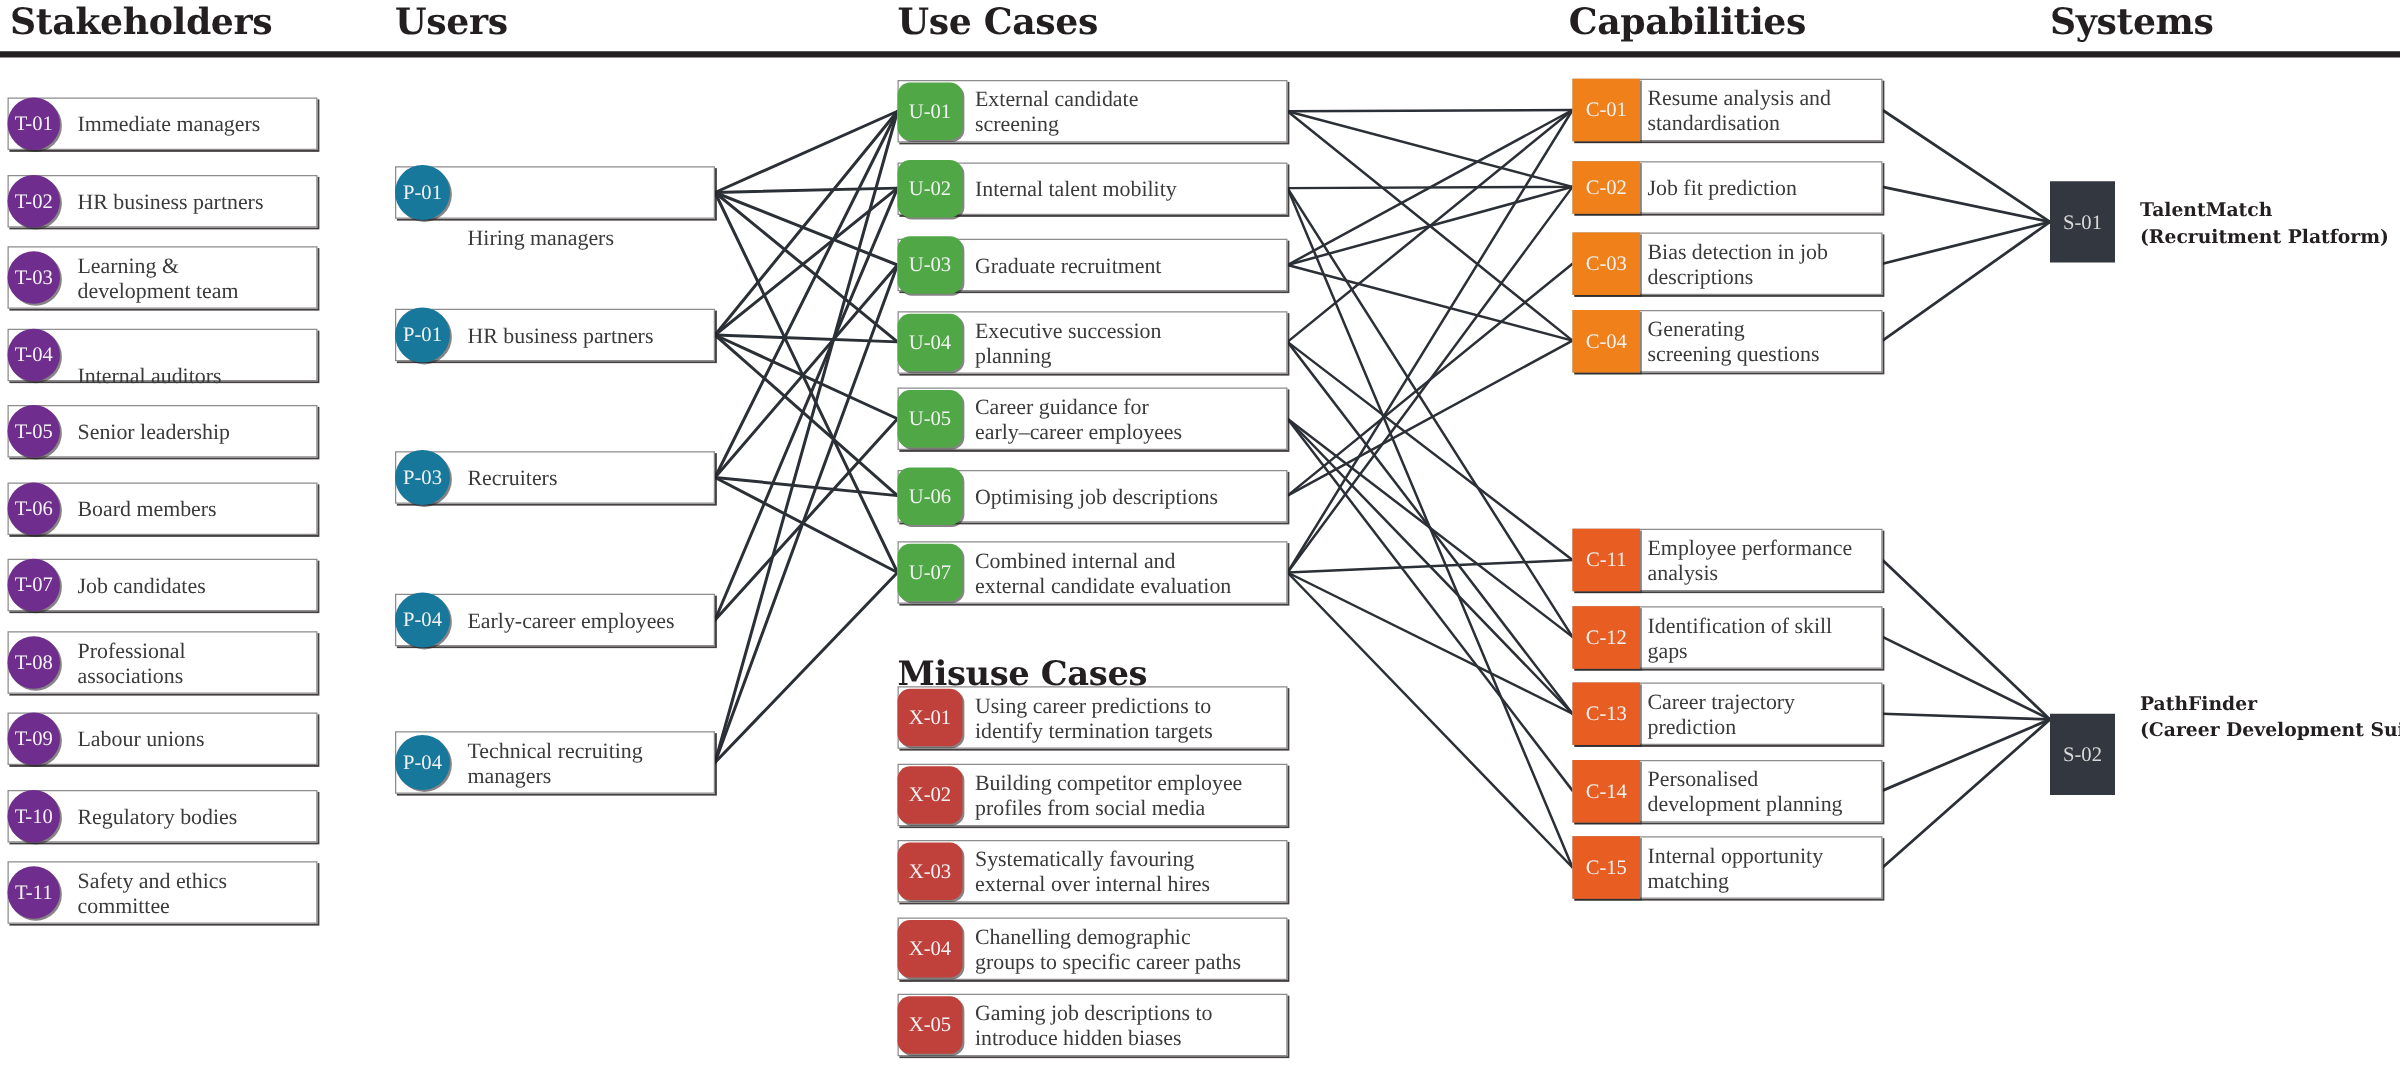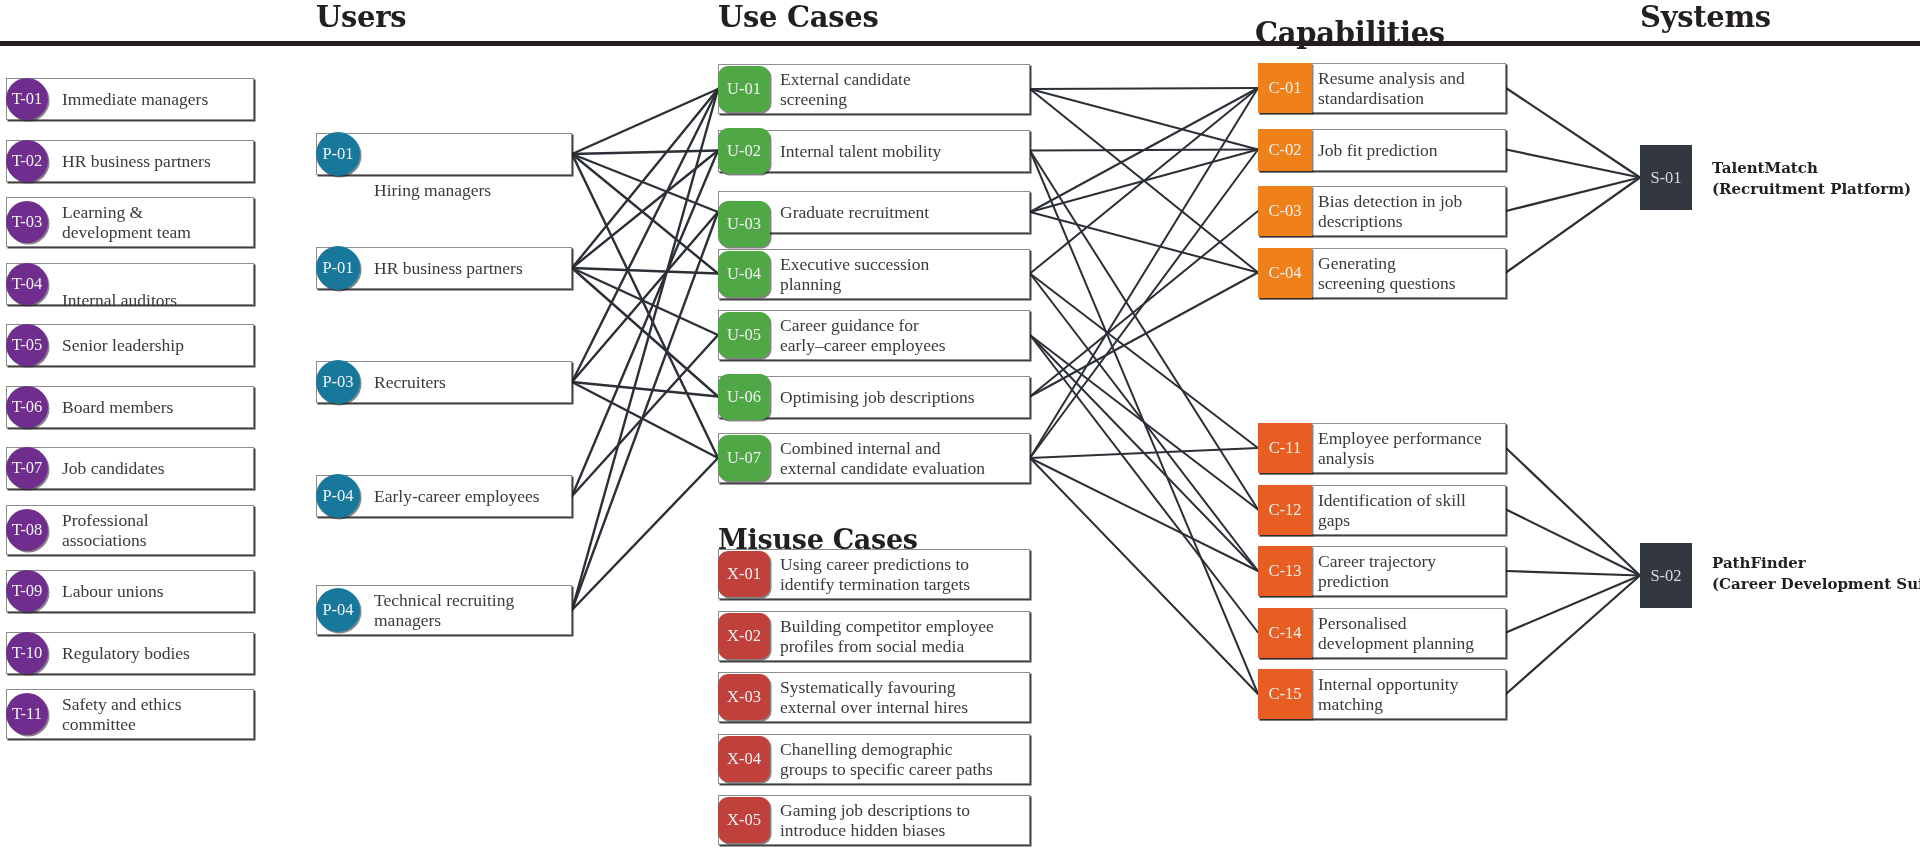--- a/index.html
+++ b/index.html
@@ -165,23 +165,24 @@
       <line x1="1506" y1="149.5" x2="1640" y2="177.5" stroke="#2b2f36" stroke-width="2.2" stroke-linecap="round"></line>
       <line x1="1506" y1="211" x2="1640" y2="177.5" stroke="#2b2f36" stroke-width="2.2" stroke-linecap="round"></line>
       <line x1="1506" y1="272.5" x2="1640" y2="177.5" stroke="#2b2f36" stroke-width="2.2" stroke-linecap="round"></line>
       <line x1="1506" y1="448" x2="1640" y2="575.5" stroke="#2b2f36" stroke-width="2.2" stroke-linecap="round"></line>
       <line x1="1506" y1="509.5" x2="1640" y2="575.5" stroke="#2b2f36" stroke-width="2.2" stroke-linecap="round"></line>
       <line x1="1506" y1="571" x2="1640" y2="575.5" stroke="#2b2f36" stroke-width="2.2" stroke-linecap="round"></line>
       <line x1="1506" y1="632.5" x2="1640" y2="575.5" stroke="#2b2f36" stroke-width="2.2" stroke-linecap="round"></line>
       <line x1="1506" y1="694" x2="1640" y2="575.5" stroke="#2b2f36" stroke-width="2.2" stroke-linecap="round"></line>
     </svg>
 
+  <div class="col-header" style="left:8px; top:0px;">Stakeholders</div>
   <div class="col-header" style="left:316px; top:0px;">Users</div>
   <div class="col-header" style="left:718px; top:0px;">Use Cases</div>
-  <div class="col-header" style="left:1255px; top:16px;text-align:center;">Capabilities</div>
+  <div class="col-header" style="left:1255px; top:0px;text-align:center;">Capabilities</div>
   <div class="col-header" style="left:1640px; top:0px;">Systems</div>
 
   <div class="header-rule" style="left:0px; top:41px; width:1920px;"></div>
 
   <div class="sub-header" style="left:718px; top:524px;">Misuse Cases</div>
 
   <div id="nodes">
       <div class="node" style="left: 6px; top: 78px; width: 248px; height: 42px;">
         <div class="box" style="width: 248px; height: 42px;"></div>
         <div class="box-text" style="left: 56px; top: 0px; width: 186px; height: 42px;">
@@ -311,21 +312,21 @@
         <div class="box-text" style="left: 62px; top: 0px; width: 244px; height: 42px;">
           <div>Internal talent mobility</div>
         </div>
         <div class="badge rounded" style="width: 52px; height: 46px; left: 0px; top: -2px; background: rgb(79, 168, 69);">U-02</div>
       </div>
       <div class="node" style="left: 718px; top: 191px; width: 312px; height: 42px;">
         <div class="box" style="width: 312px; height: 42px;"></div>
         <div class="box-text" style="left: 62px; top: 0px; width: 244px; height: 42px;">
           <div>Graduate recruitment</div>
         </div>
-        <div class="badge rounded" style="width: 52px; height: 46px; left: 0px; top: -2px; background: rgb(79, 168, 69); margin-top: 12px;">U-03</div>
+        <div class="badge rounded" style="width: 52px; height: 46px; left: 0px; top: -2px; background: rgb(79, 168, 69);">U-03</div>
       </div>
       <div class="node" style="left: 718px; top: 248.5px; width: 312px; height: 50px;">
         <div class="box" style="width: 312px; height: 50px;"></div>
         <div class="box-text" style="left: 62px; top: 0px; width: 244px; height: 50px;">
           <div>Executive succession</div>
           <div>planning</div>
         </div>
         <div class="badge rounded" style="width: 52px; height: 46px; left: 0px; top: 2px; background: rgb(79, 168, 69);">U-04</div>
       </div>
       <div class="node" style="left: 718px; top: 310px; width: 312px; height: 50px;">
@@ -462,21 +463,21 @@
         </div>
         <div class="badge square" style="width: 54px; height: 50px; left: 0px; top: 0px; background: rgb(231, 93, 34);">C-15</div>
       </div>
       <div class="sys-node" style="left: 1640px; top: 145px; width: 52px; height: 65px;">
         <div class="sysbox" style="width: 52px; height: 65px; background: rgb(51, 55, 63);">S-01</div>
       </div>
       <div class="sys-node" style="left: 1712px; top: 158px;">
         <div class="syslabel" style="position: static;">TalentMatch</div>
         <div class="syslabel" style="position: static;">(Recruitment Platform)</div>
       </div>
-      <div class="sys-node" style="left: 1640px; top: 543px; width: 52px; height: 65px;">
+      <div class="sys-node" style="left: 1640px; top: 571px; width: 52px; height: 65px;">
         <div class="sysbox" style="width: 52px; height: 65px; background: rgb(51, 55, 63);">S-02</div>
       </div>
       <div class="sys-node" style="left: 1712px; top: 553px;">
         <div class="syslabel" style="position: static;">PathFinder</div>
         <div class="syslabel" style="position: static;">(Career Development Suite)</div>
       </div>
     </div>
 </div>
 
 </body></html>

